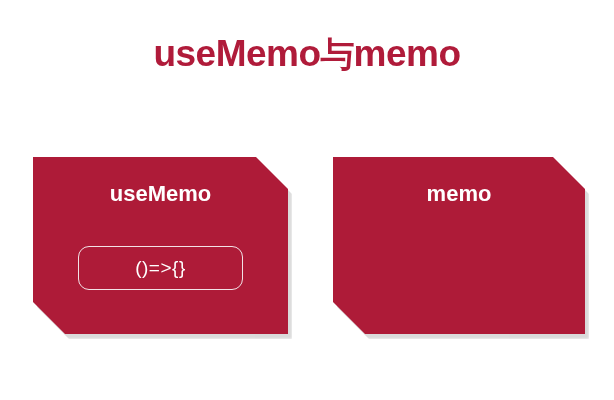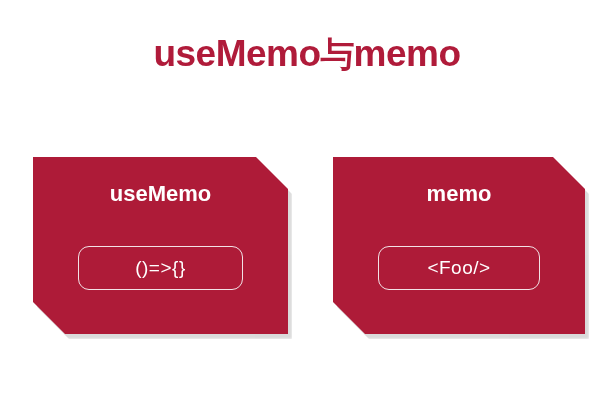--- a/index.html
+++ b/index.html
@@ -123,17 +123,16 @@
     <div class="card">
       <div class="card-title">useMemo</div>
       <div class="card-pill" id="pill-usememo">()=&gt;{}</div>
     </div>
   </div>
 
   <div class="card-wrap" id="card-memo-wrap">
     <div class="card-shadow"></div>
     <div class="card">
       <div class="card-title">memo</div>
-      <div class="card-pill" id="pill-memo">&lt;Foo/&gt;</div>
     </div>
   </div>
 
 </div>
 
 </body></html>

